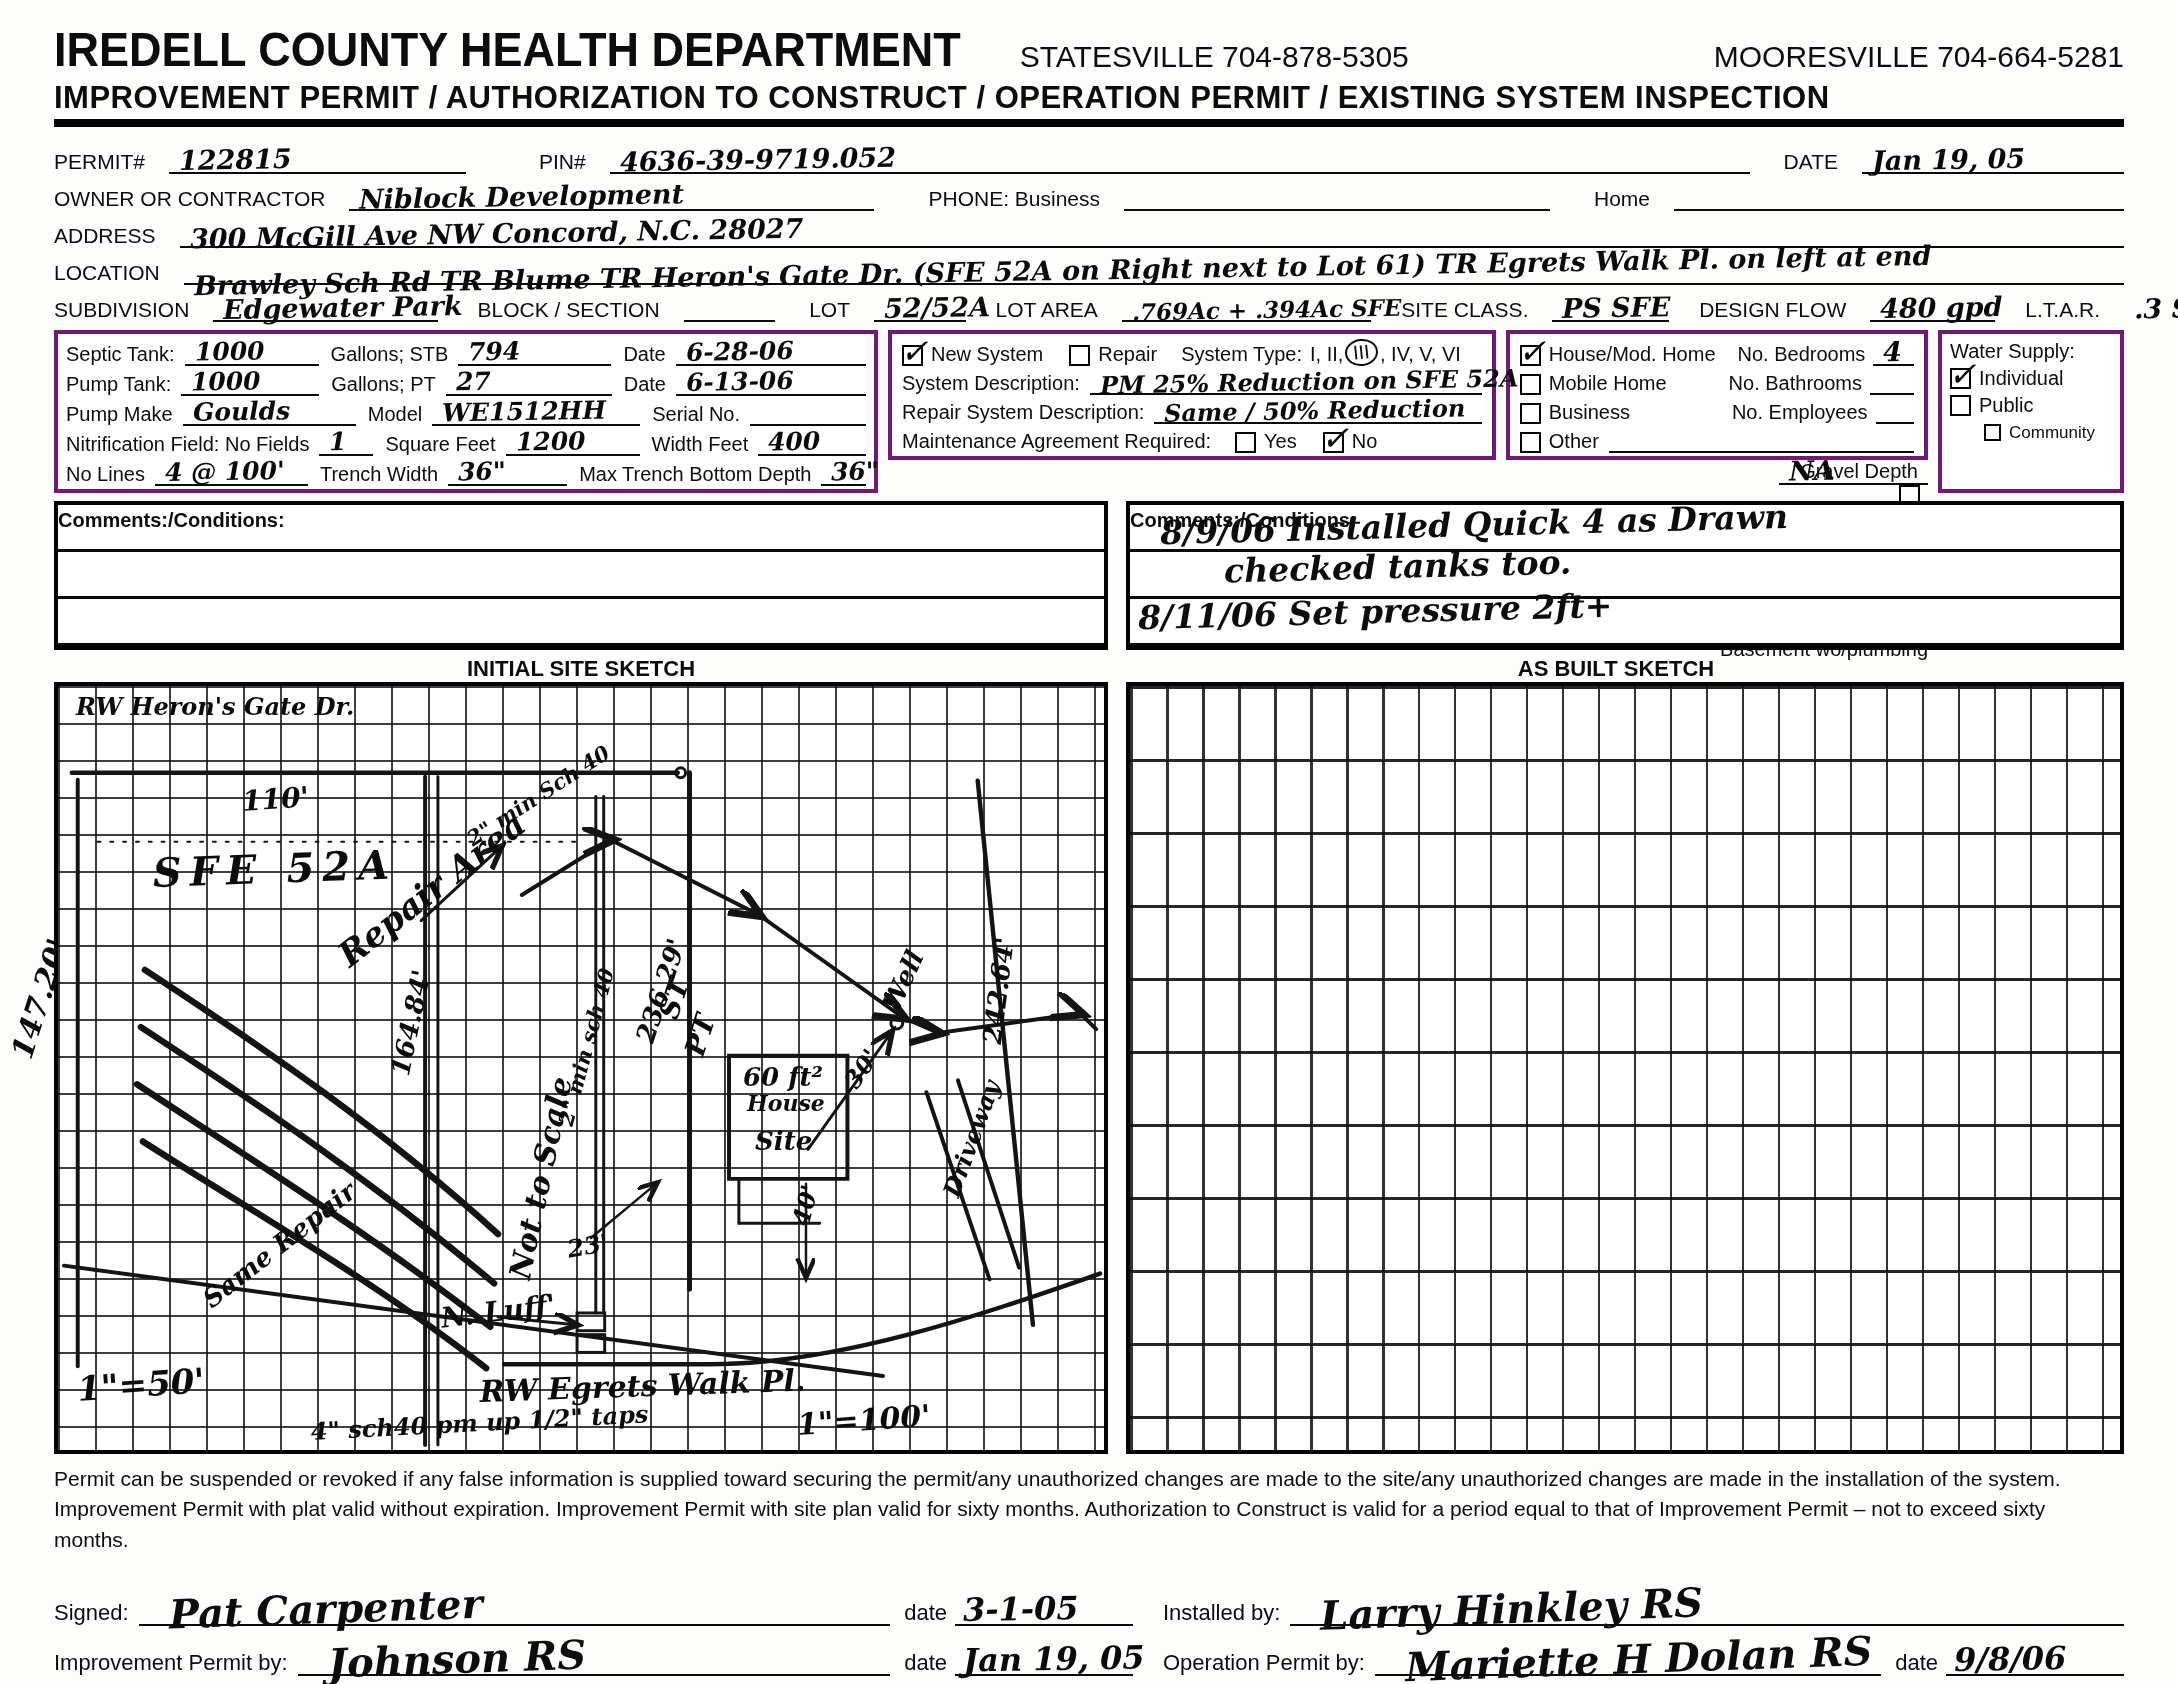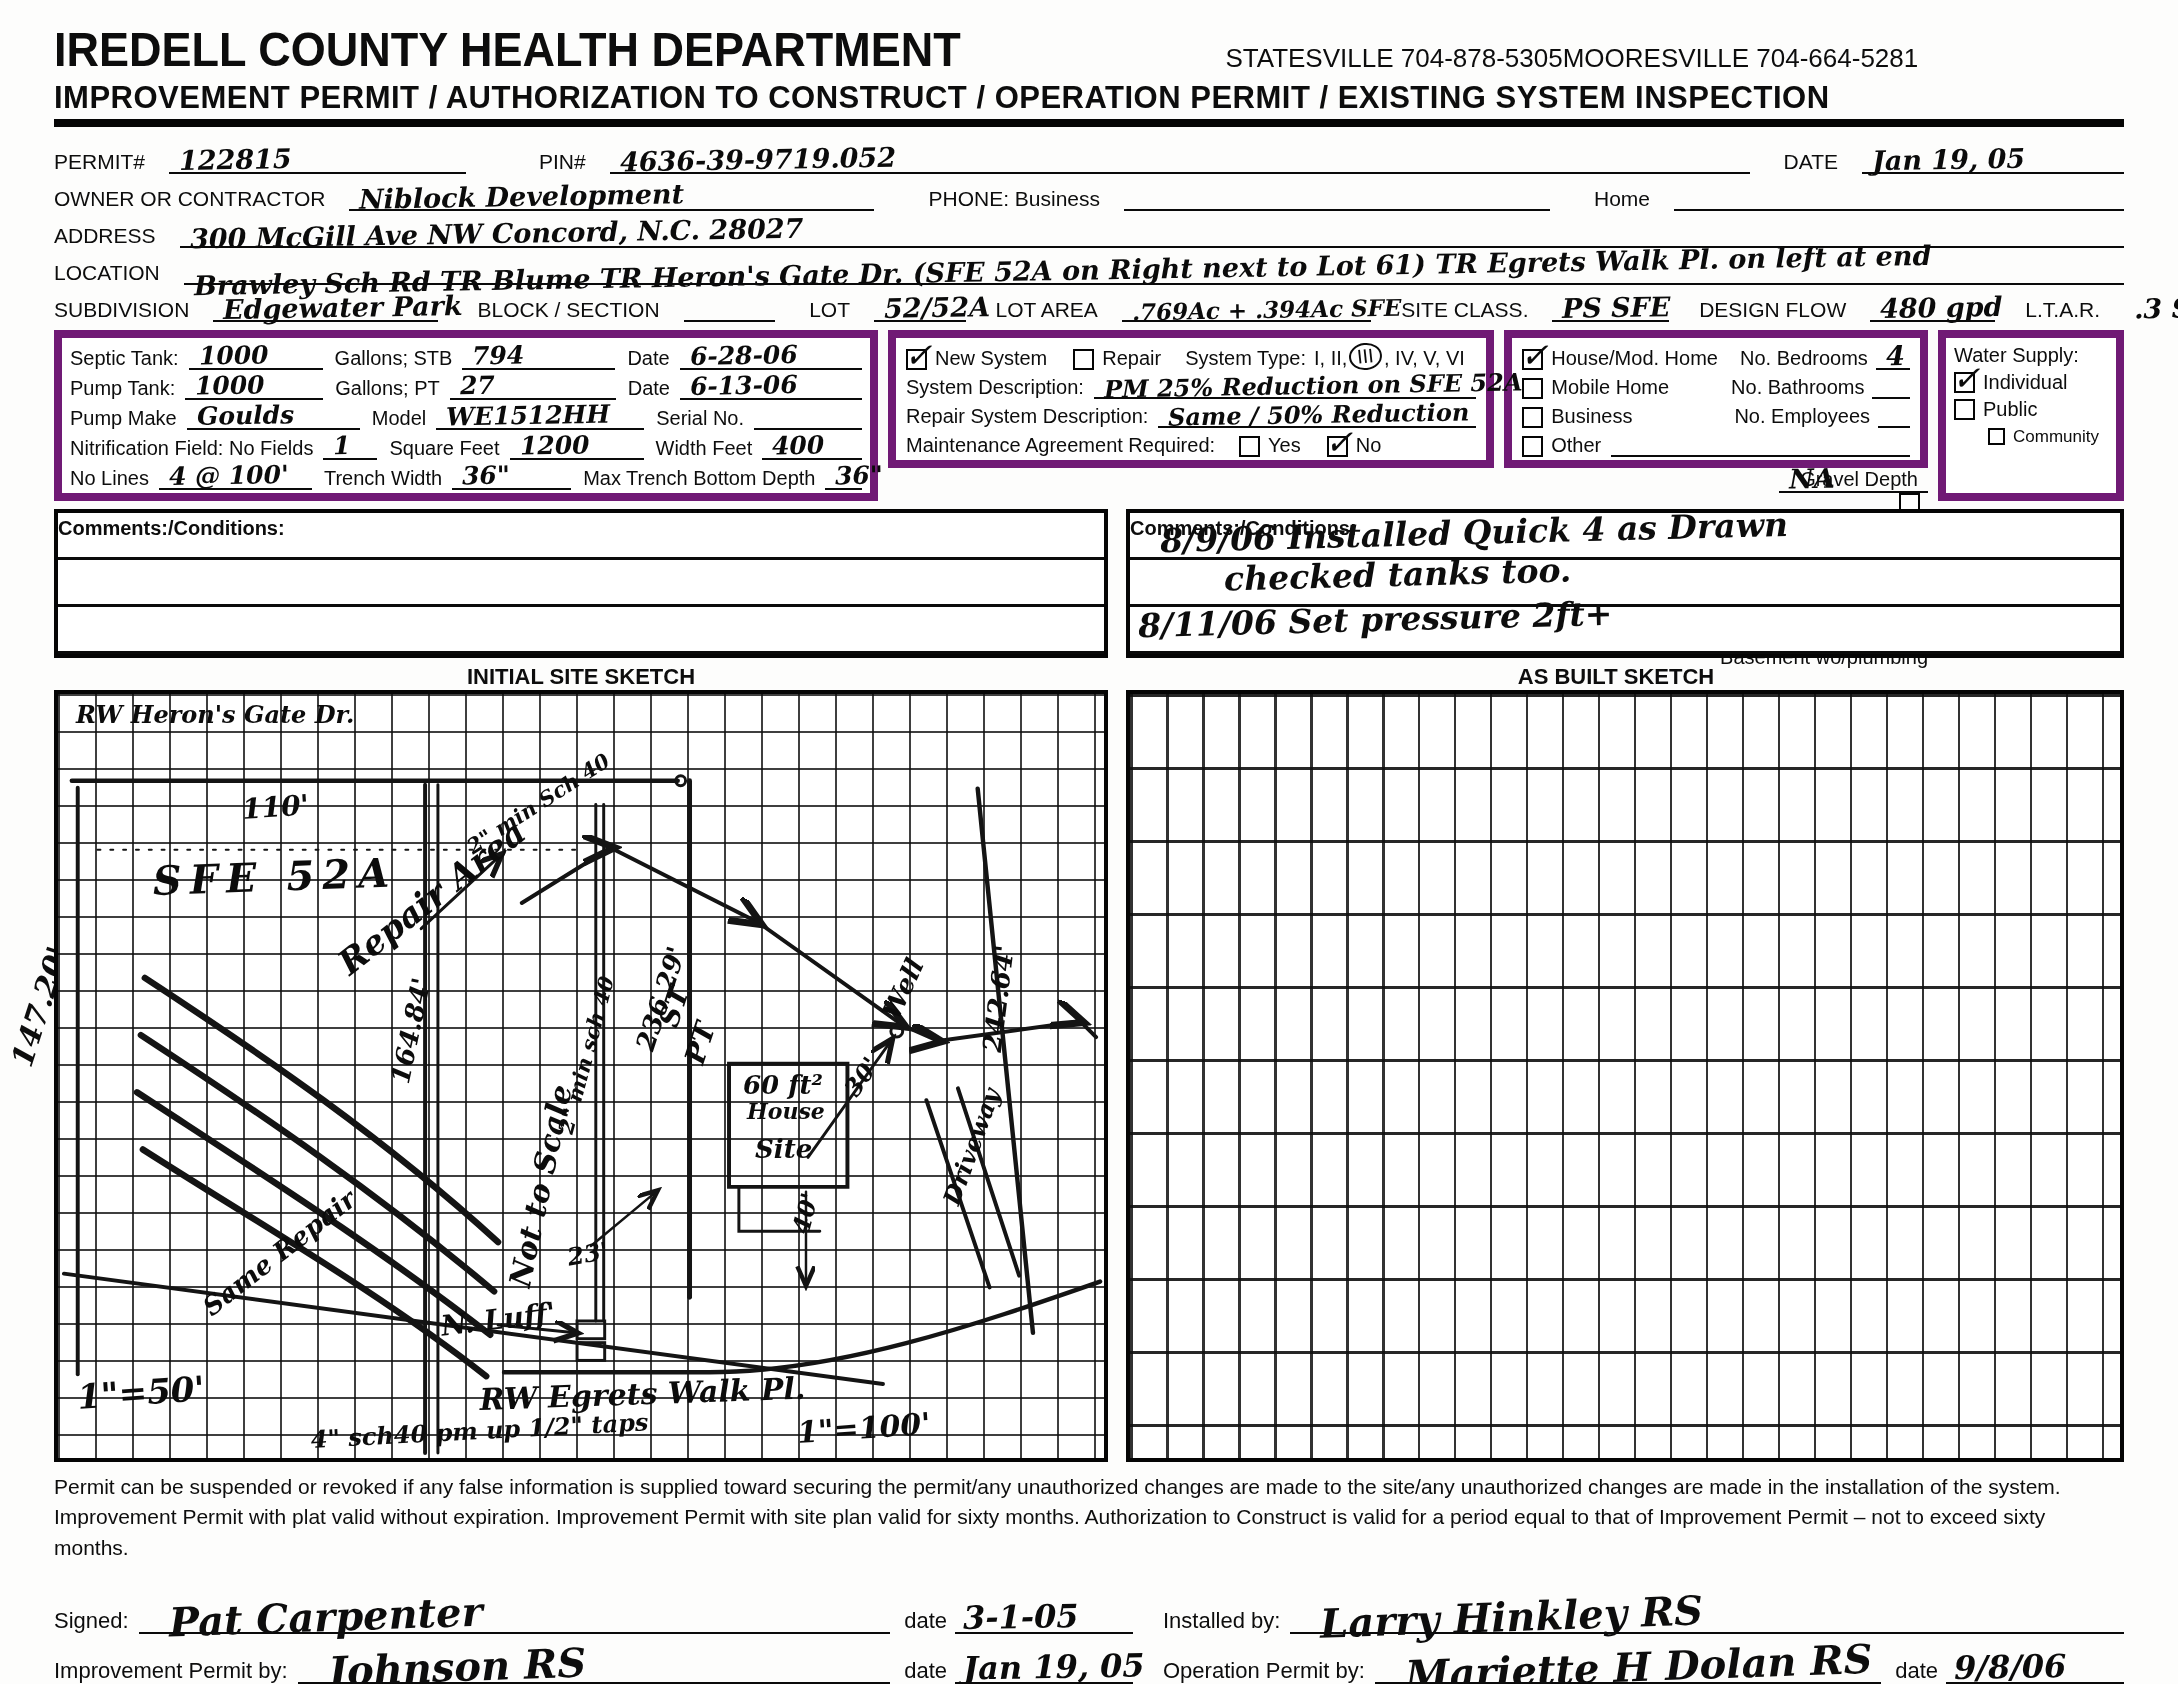--- a/index.html
+++ b/index.html
@@ -4,37 +4,37 @@
 <style>
   html,body{margin:0;padding:0;background:#888;}
   .page{
     position:relative; width:2178px; height:1684px; background:#fdfdfc;
     box-sizing:border-box; padding:26px 54px 8px 54px; overflow:hidden;
     font-family:"Liberation Sans", sans-serif; color:#0d0d0d;
   }
   
   .hrow{display:flex; align-items:flex-end;}
   .title{font-size:45px; font-weight:bold; letter-spacing:0px; transform:scaleY(1.05); transform-origin:left bottom; white-space:nowrap;}
-  .phones{display:flex; flex:1; justify-content:center; font-size:26px; padding-left:59px; padding-bottom:4px;}
+  .phones{display:flex; flex:1; justify-content:space-between; font-size:30px; padding-left:59px; padding-bottom:4px;}
   .subtitle{font-size:31px; font-weight:bold; letter-spacing:0.5px; margin-top:2px; white-space:nowrap;}
   .thick-rule{height:8px; background:#050505; margin-top:3px;}
   
   .info{margin-top:10px;}
   .iline{display:flex; align-items:flex-end; height:37px; font-size:21px; white-space:nowrap;gap:14px;}
   .lbl{padding-right:10px;}
   .blank{position:relative; border-bottom:2.5px solid #0a0a0a; height:100%;}
   .grow{flex:1;}
   .hw{
     font-family:"DejaVu Serif", serif; font-style:italic; font-weight:bold;
     color:#0b0b0b; white-space:nowrap;
   }
   .blank>.hw{position:absolute; left:10px; bottom:-3px; font-size:27px; transform:rotate(-1deg);}
   
   .boxes{display:flex; margin-top:8px; align-items:stretch;}
-  .bx{border:8px solid #701a75; box-sizing:border-box; background:#fff;}
+  .bx{border:4px solid #701a75; box-sizing:border-box; background:#fff;}
   .septic{width:824px; padding:2px 8px 2px 8px;}
   .srow{display:flex; align-items:flex-end; height:30px; font-size:20px; white-space:nowrap;}
   .srow .blank{border-bottom:2px solid #0a0a0a;}
   .srow .blank>.hw{font-size:25px; bottom:-2px;}
   .centercol{flex:1; display:flex; flex-direction:column; margin-left:10px;}
   .toprow{display:flex; flex:1;}
   .sysbox{flex:1.5; padding:3px 10px;}
   .strbox{flex:1.02; margin-left:10px; padding:3px 10px;}
   .mrow{display:flex; align-items:flex-end; height:29px; font-size:20px; white-space:nowrap;}
   .strip{display:flex; align-items:flex-end; height:33px; font-size:20px; white-space:nowrap; padding-left:109px;flex-direction:column;}

